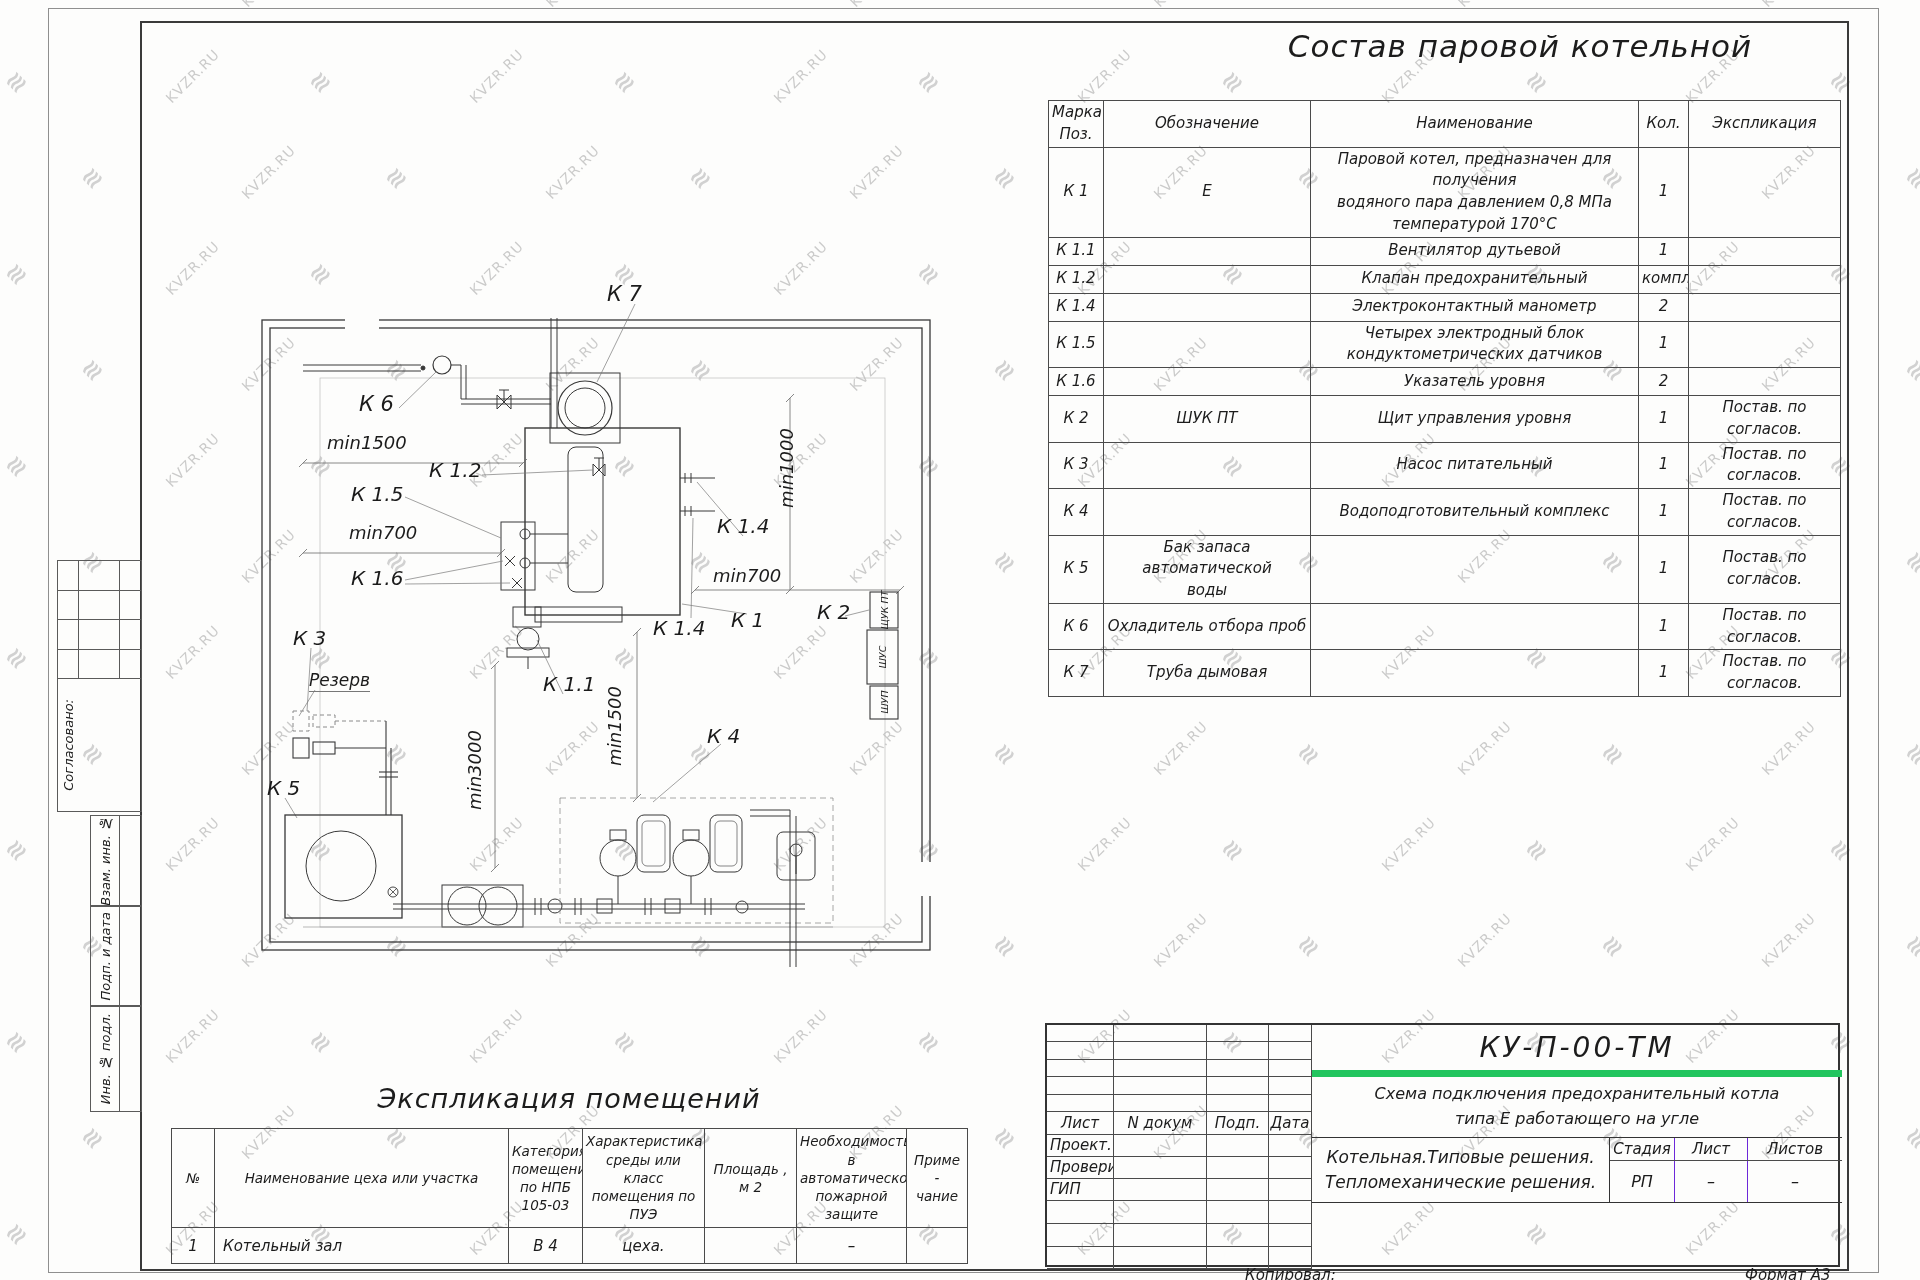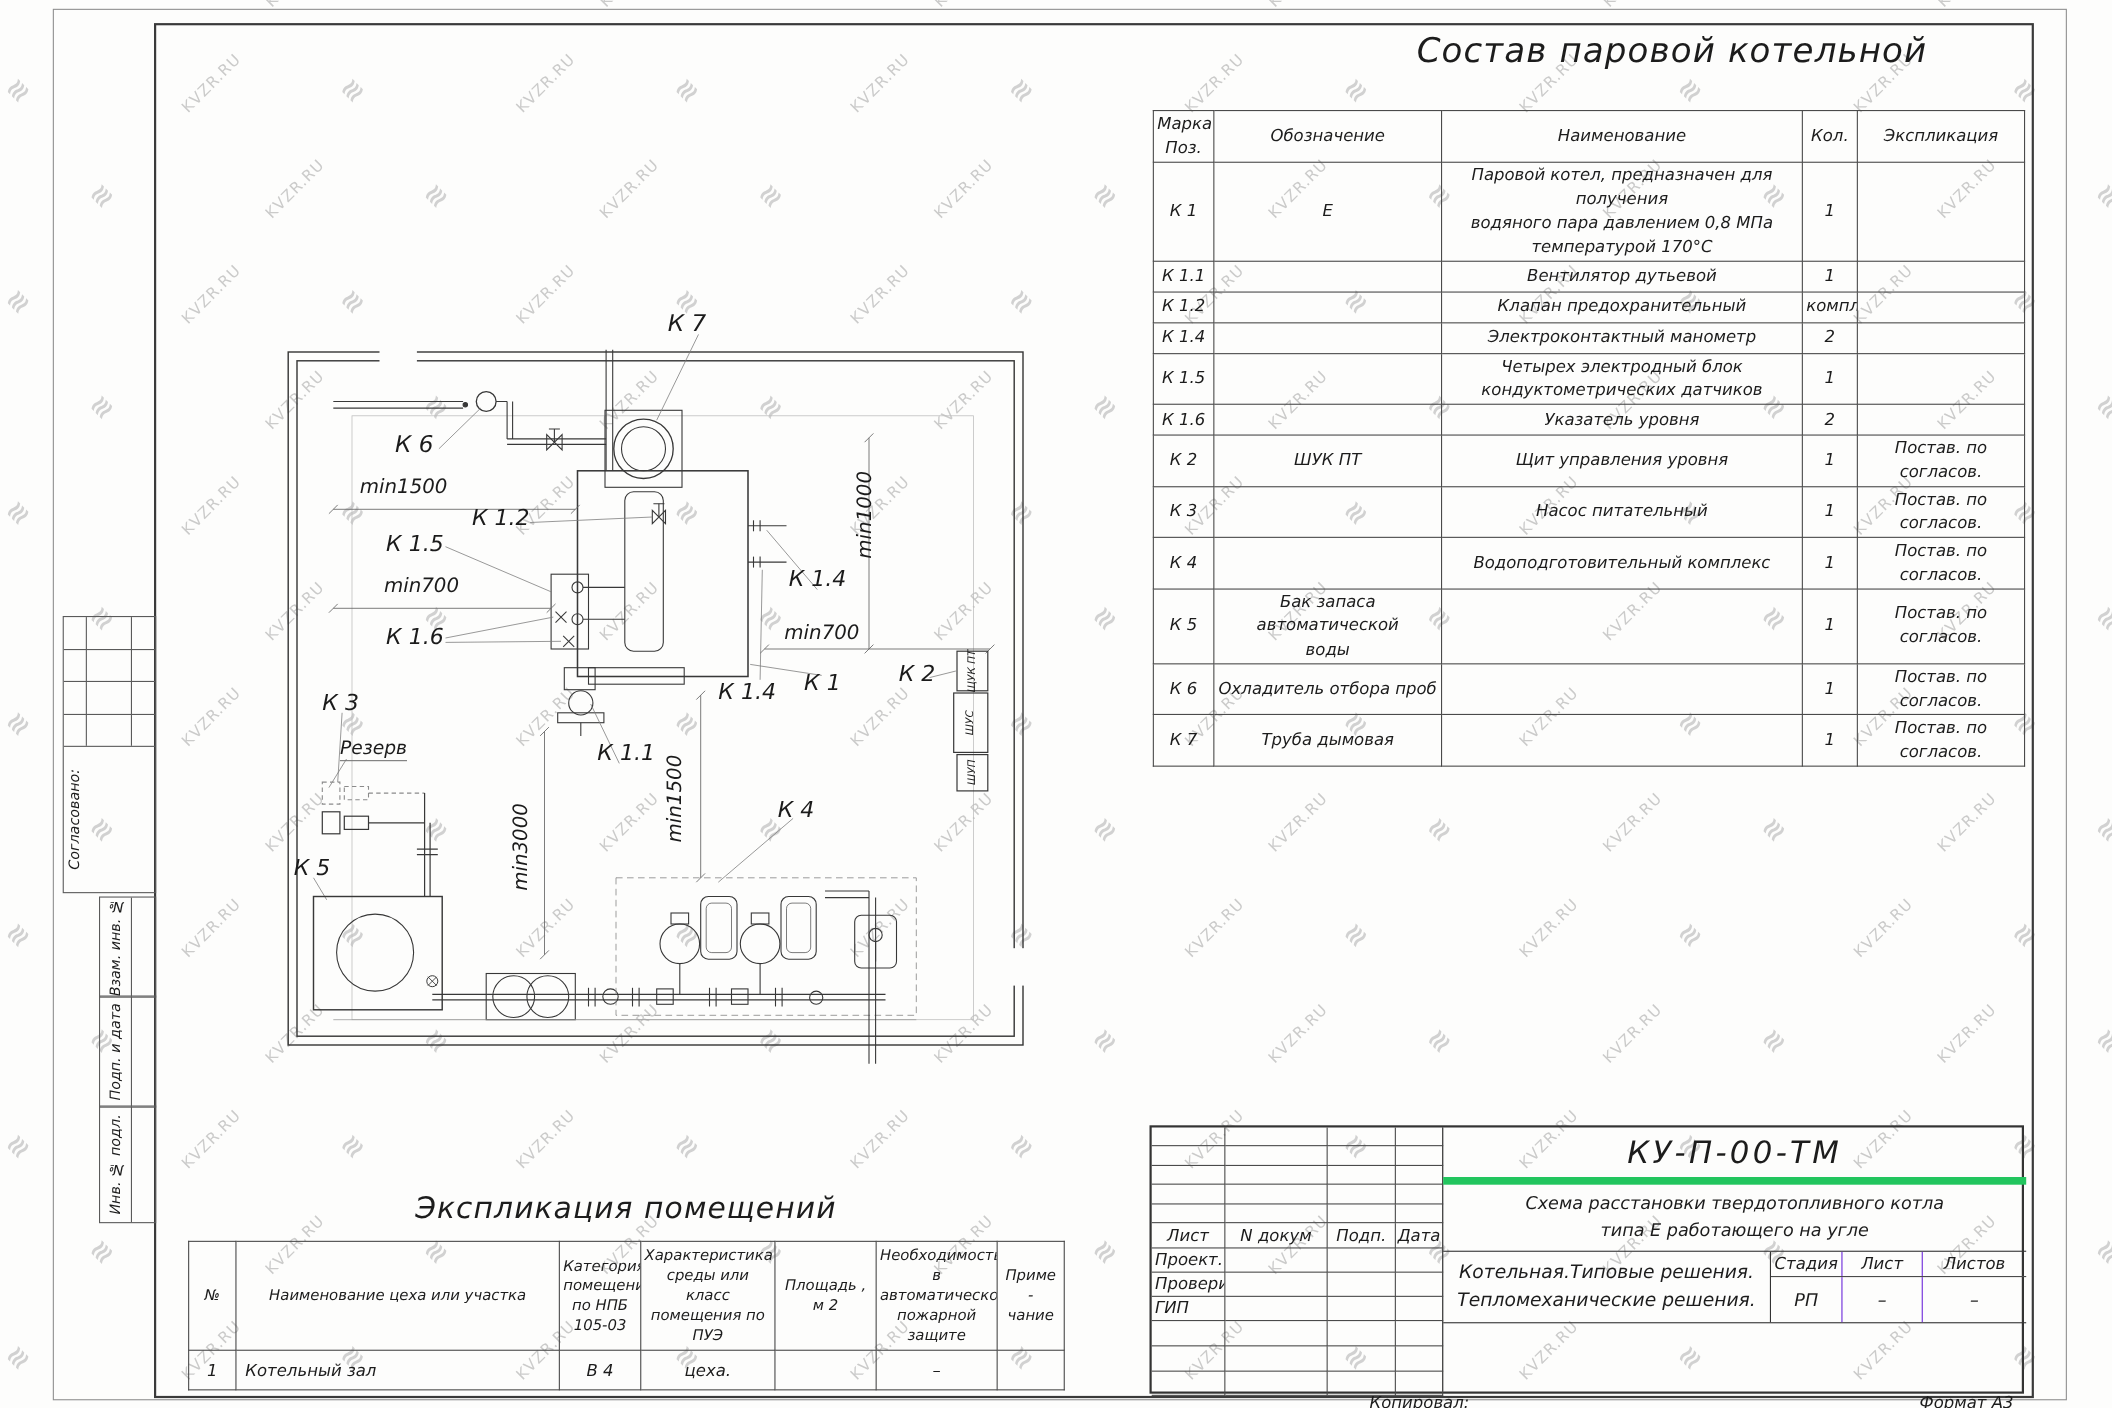--- a/index.html
+++ b/index.html
@@ -713,21 +713,21 @@
           <div class="tb-cell"></div>
           <div class="tb-cell"></div>
           <div class="tb-cell"></div>
           <div class="tb-cell"></div>
           <div class="tb-cell"></div>
           <div class="tb-cell"></div>
         </div>
       <div class="tb-right">
         <div class="tb-rowA">КУ-П-00-ТМ</div>
         <div class="tb-rowB">
-          <span>Схема расстановки твердотопливного котла</span>
+          <span>Схема подключения предохранительный котла</span>
           <span>типа Е работающего на угле</span>
         </div>
         <div class="tb-rowC">
           <div class="tb-rowC-left">
             <span>Котельная.Типовые решения.</span>
             <span>Тепломеханические решения.</span>
           </div>
           <div class="tb-stage">
             <div class="tb-stage-hdr">
               <div class="c-st">Стадия</div>

